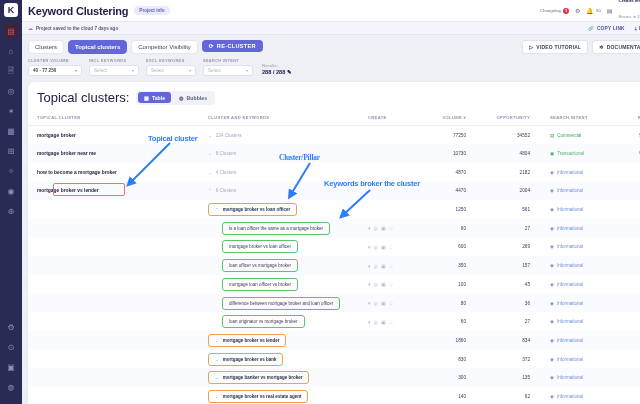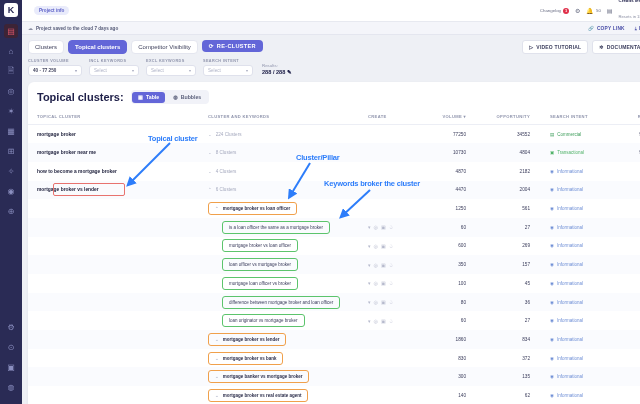--- a/index.html
+++ b/index.html
@@ -107,21 +107,21 @@
   .results .rv { font-size: 5.6px; color: #20214a; font-weight: bold; }
 
   
   .card {
     margin: 6px 6px 0 6px; background: #fff;
     border-radius: 6px 6px 0 0; height: 324px;
     box-shadow: 0 1px 3px rgba(30,35,70,.06);
     overflow: hidden;
   }
   .card-head { display: flex; align-items: center; padding: 8px 9px 6px 9px; gap: 7px; }
-  .card-title { font-size: 11px; font-weight: bold; color: #20214a; }
+  .card-title { font-size: 13px; font-weight: normal; color: #20214a; }
   .seg { display: flex; background: #f1f2f8; border-radius: 4px; padding: 1.5px; gap: 2px; }
   .seg-i {
     font-size: 5.2px; color: #5a5f7a; padding: 2.5px 6px; border-radius: 3px;
     display: flex; align-items: center; gap: 3px; font-weight: bold;
   }
   .seg-i.on { background: #6366d8; color: #fff; }
 
   table { width: 100%; border-collapse: collapse; table-layout: fixed; }
   thead th {
     font-size: 4.1px; color: #9095ad; font-weight: bold; letter-spacing: .35px;
@@ -158,21 +158,21 @@
   .si { display: flex; align-items: center; gap: 3px; font-size: 4.5px; }
   .si.comm { color: #3f9e5c; }
   .si.tran { color: #52b36a; }
   .si.info { color: #6f8fd6; }
 
   .acts { display: flex; gap: 3px; align-items: center; color: #b6bacd; font-size: 5px; }
 
   
   .anno { position: absolute; color: #2d7dfa; font-weight: bold; font-size: 7.5px; letter-spacing: -.2px; }
   .a1 { left: 126px; top: 134px; }
-  .a2 { left: 274px; top: 153px; }
+  .a2 { left: 257px; top: 153px; font-family: Liberation Serif, serif; }
   .a3 { left: 302px; top: 179px; }
   svg.arrows { position: absolute; left: 0; top: 0; width: 640px; height: 404px; pointer-events: none; }
   .hl-red { position: absolute; left: 31px; top: 183px; width: 72px; height: 13px; border: 1px solid #e8736f; border-radius: 2px; }
 </style>
 </head>
 <body>
 
 <div id="app">
 
   <div class="rail">
@@ -194,20 +194,21 @@
         <div class="rail-ico">⚙</div>
         <div class="rail-ico">⊙</div>
         <div class="rail-ico">▣</div>
         <div class="rail-ico">◍</div>
       </div>
   </div>
 
   <div class="main">
 
     <div class="topbar">
+      <div class="title">Keyword Clustering</div>
       <div class="proj-info">Project info</div>
       <div class="top-right">
         <div class="tr-item">
           <span>Changelog</span>
           <span class="badge-red">1</span>
         </div>
         <span class="tr-ico">⚙</span>
         <div class="tr-item">
           <span class="tr-ico">🔔</span>
           <span>50</span>

